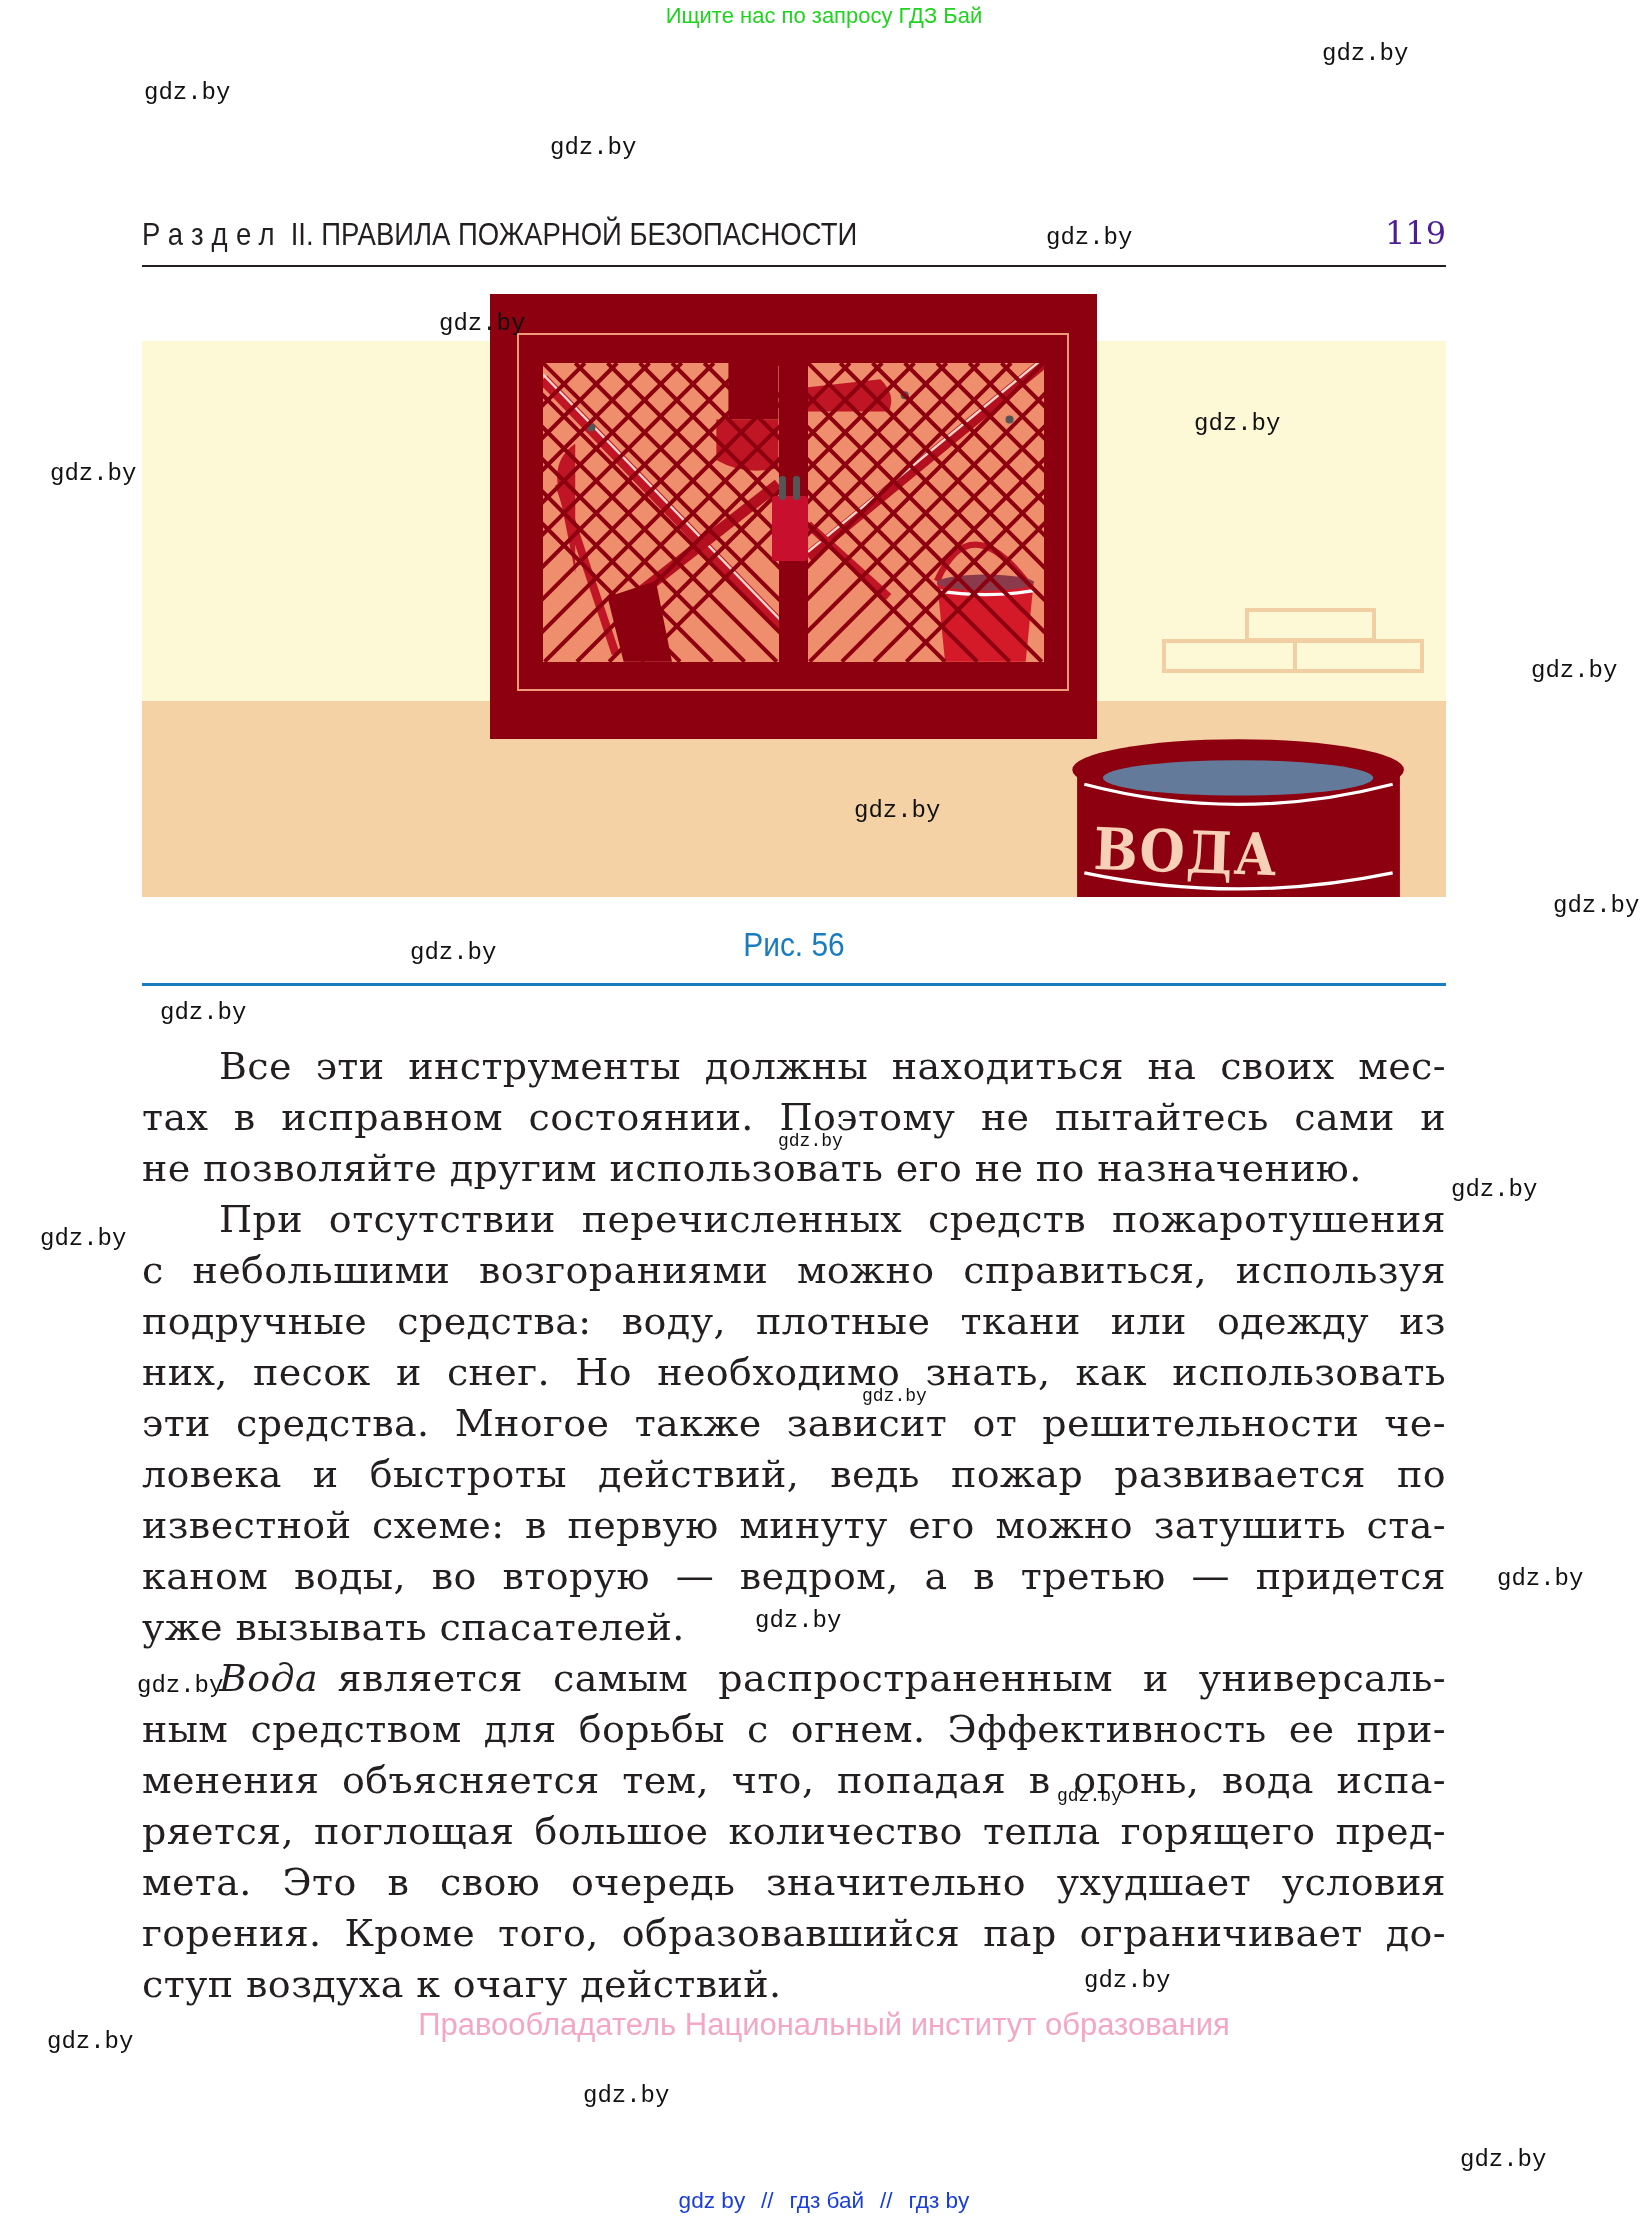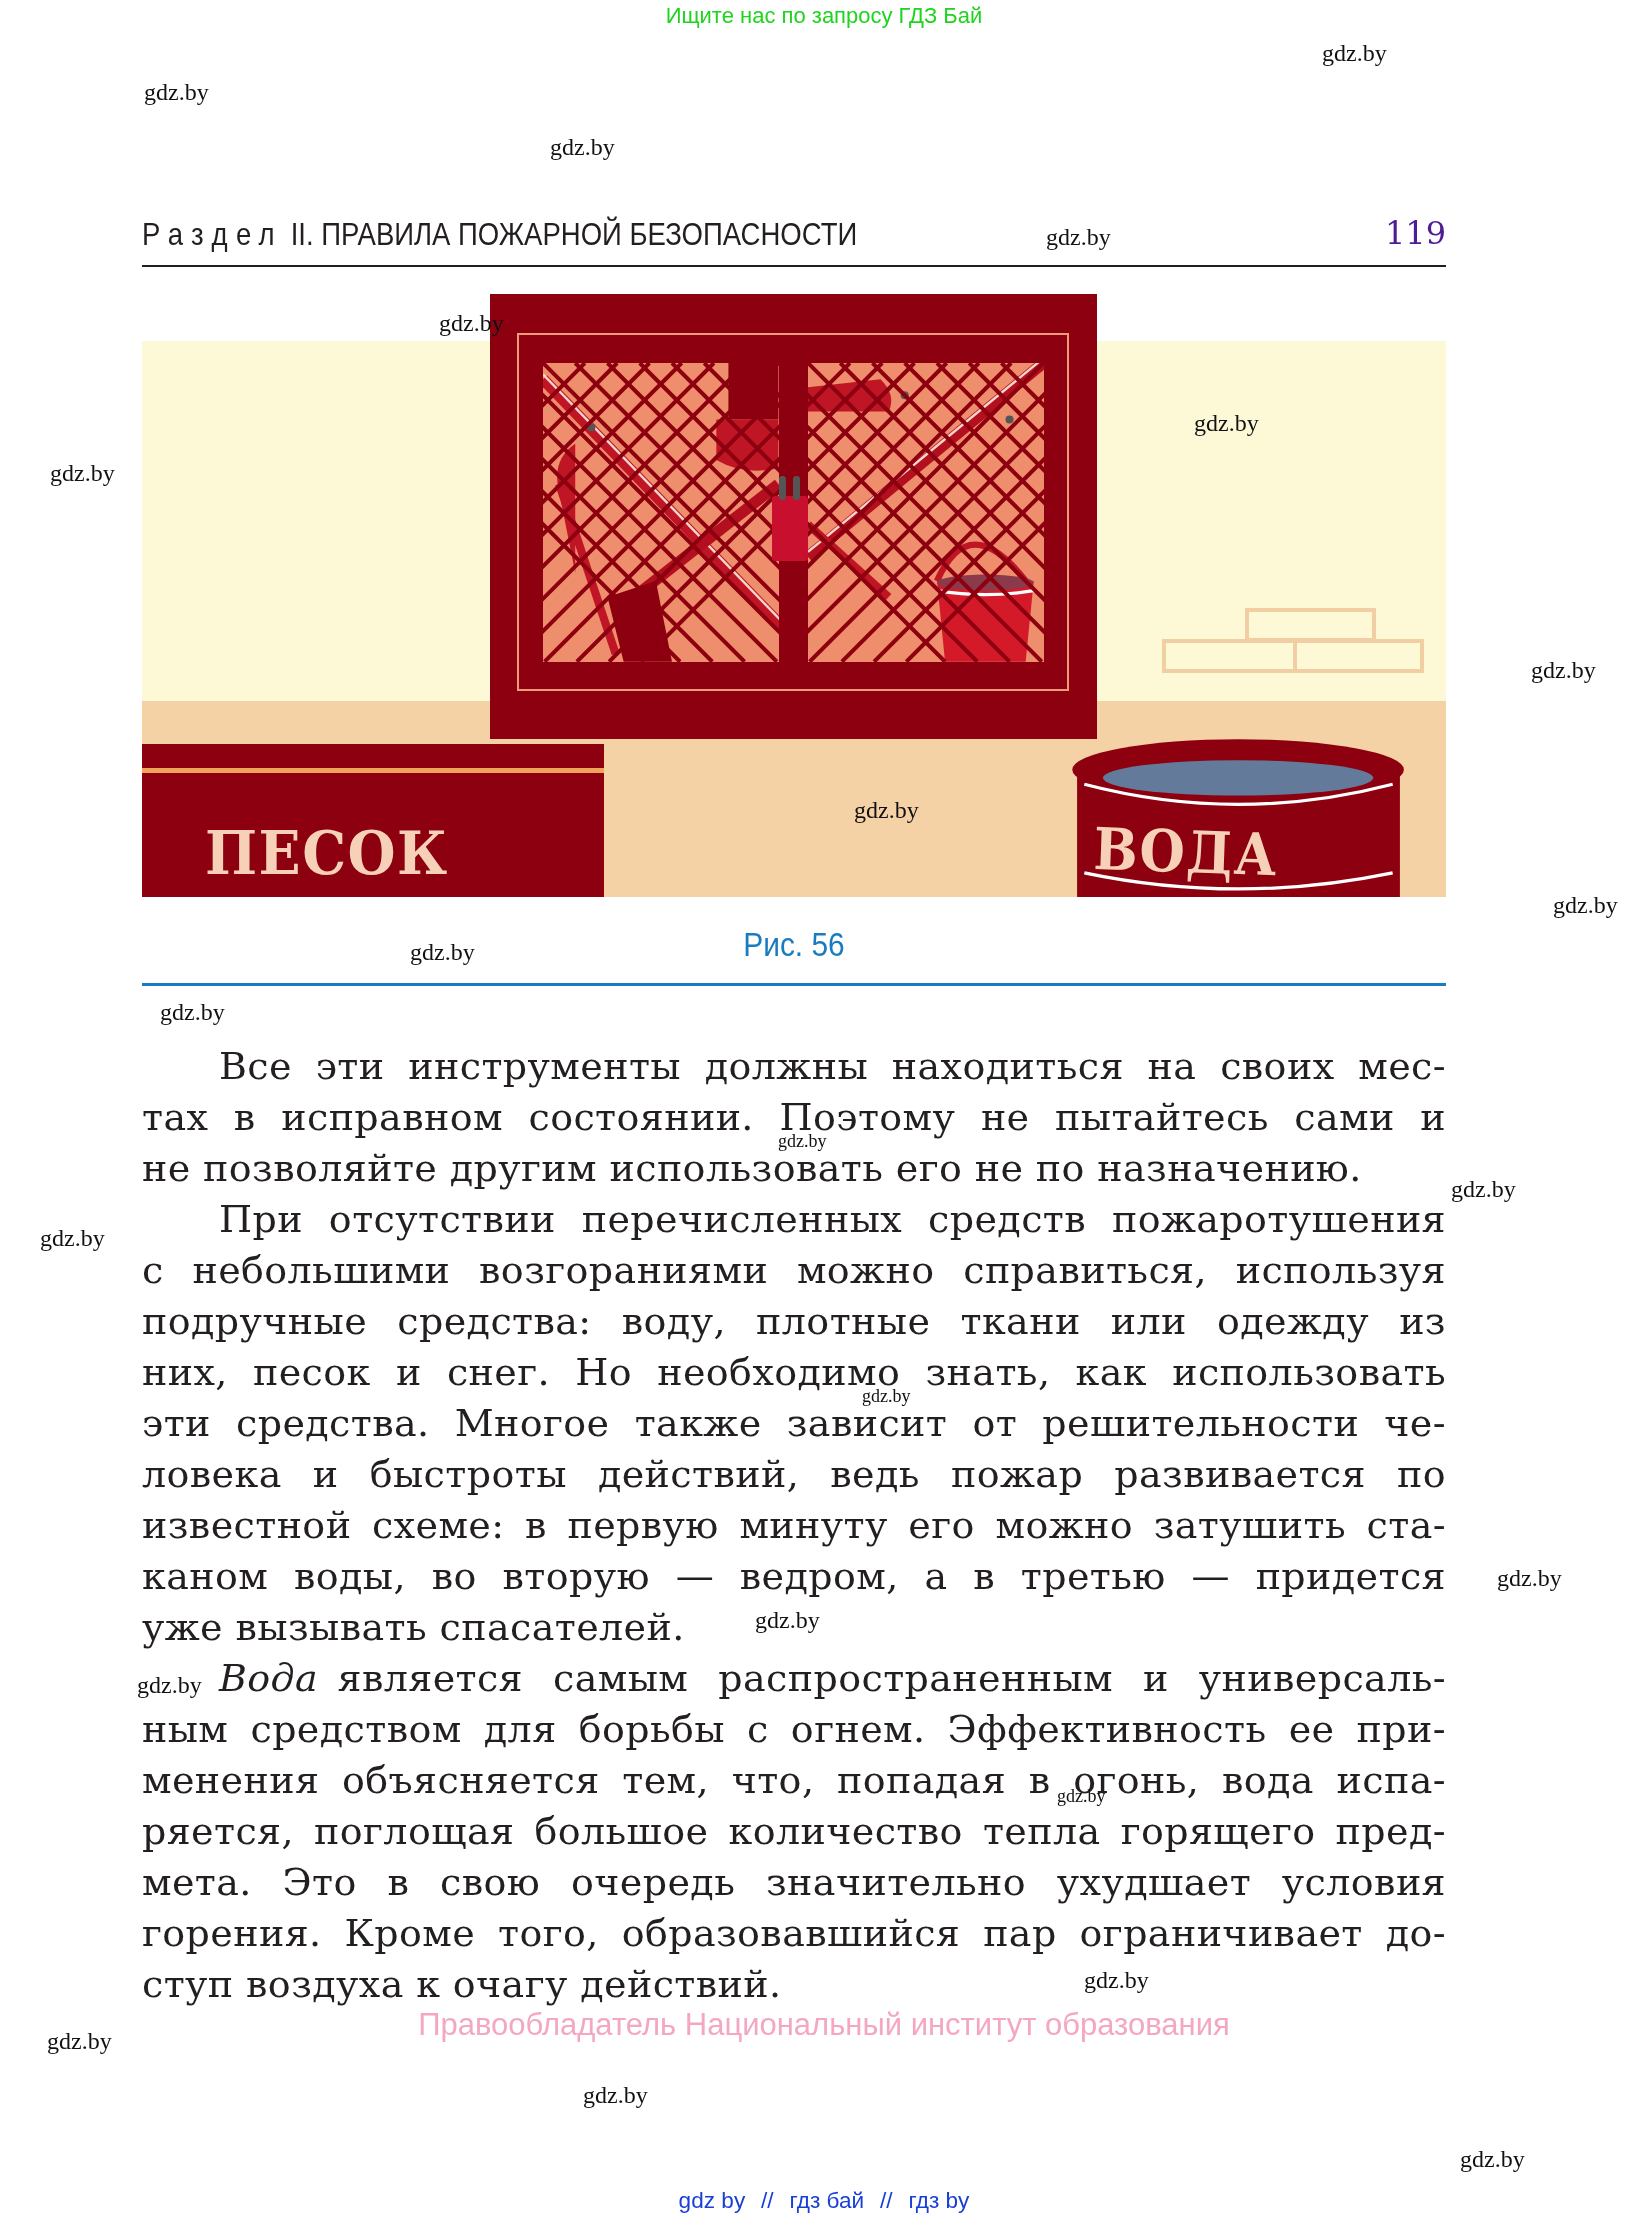--- a/index.html
+++ b/index.html
@@ -1,19 +1,19 @@
 <!DOCTYPE html>
 <html style="font-size:13px"><head>
 <meta charset="utf-8">
 <style>
   html, body { margin: 0; padding: 0; background: #ffffff; }
   body { width: 1648px; height: 2216px; position: relative; overflow: hidden;
          font-family: "DejaVu Serif", serif; color: #231f20; }
   .abs { position: absolute; }
-  .wm { position: absolute; font-family: Liberation Serif, serif; font-size: 24px; color: #111; white-space: nowrap; }
+  .wm { position: absolute; font-family: Liberation Mono, monospace; font-size: 24px; color: #111; white-space: nowrap; }
   .wm.small { font-size: 18px; }
   .top-banner { position: absolute; top: 3.2px; left: 0; width: 1648px; text-align: center;
                 font-family: "Liberation Sans", sans-serif; font-size: 22px; color: #1ed41e; }
   .running-head { position: absolute; left: 142px; top: 216px; width: 1304px; height: 50px; text-align: center; }
   .rh-title { position: absolute; left: 0; top: 0; font-family: "Liberation Sans", sans-serif;
               font-size: 32px; color: #231f20; white-space: nowrap; transform: scaleX(0.86); transform-origin: left top; }
   .rh-title .spaced { letter-spacing: 9.7px; }
   .rh-page { position: absolute; right: 0; top: -1.6px; font-family: "DejaVu Serif", serif; font-size: 32px; color: #4c1d95; }
   .rh-rule { position: absolute; left: 142px; top: 265px; width: 1304px; height: 2.4px; background: #231f20; }
 
@@ -128,24 +128,20 @@
           </g>
         </svg>
       </div>
     </div>
 
     <div class="abs" style="left:282px;top:202px;width:36px;height:65px;background:#c8102e;border-radius:3.2px"></div>
     <div class="abs" style="left:289px;top:182px;width:6.5px;height:24px;background:#555;border-radius:3.2px"></div>
     <div class="abs" style="left:303px;top:182px;width:6.5px;height:24px;background:#555;border-radius:3.2px"></div>
   </div>
 
-  <div class="sand-box">
-    <div class="sand-stripe"></div>
-    <div class="sand-label">ПЕСОК</div>
-  </div>
 
   <div class="barrel">
     <svg class="abs" style="left:0;top:0" width="333" height="161" viewBox="0 0 413 200">
       <rect x="6" y="40" width="401" height="160" fill="#8c000f"></rect>
       <ellipse cx="206" cy="42" rx="206" ry="38" fill="#8c000f"></ellipse>
       <ellipse cx="206" cy="52" rx="168" ry="22" fill="#637a9a"></ellipse>
       <path d="M15 60 Q206 110 398 60" stroke="#fff" stroke-width="4" fill="none"></path>
       <path d="M15 170 Q206 210 398 170" stroke="#fff" stroke-width="4" fill="none"></path>
     </svg>
     <div class="barrel-label">ВОДА</div>

